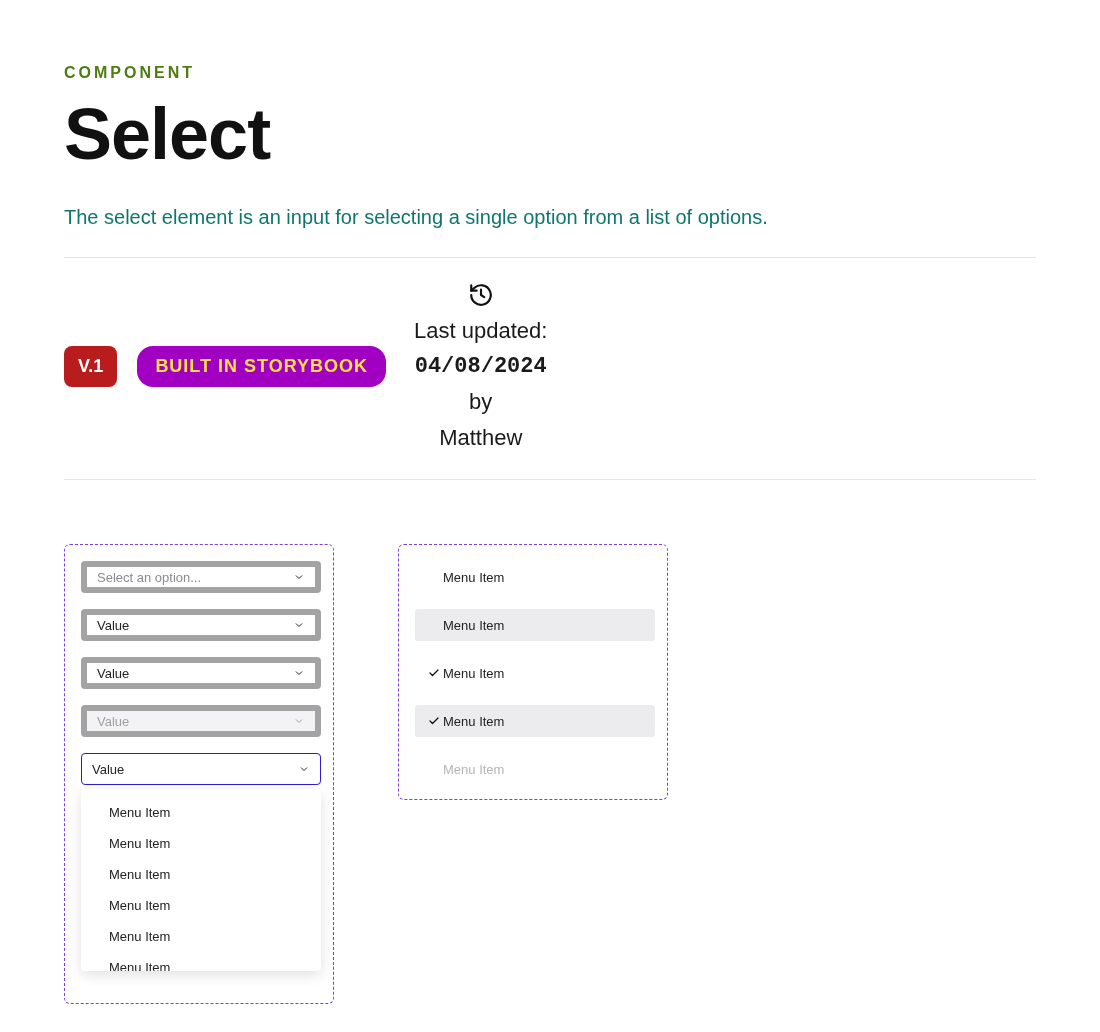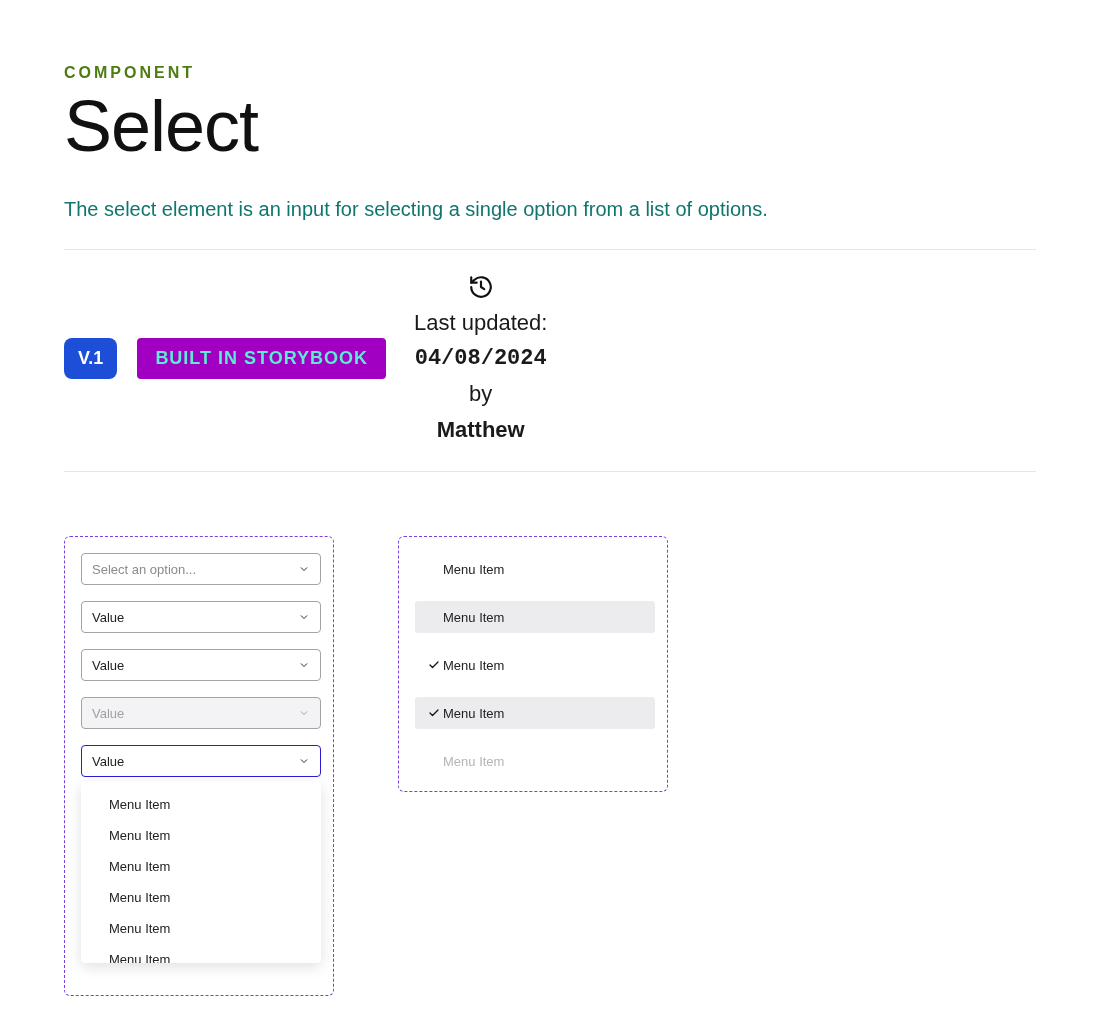--- a/index.html
+++ b/index.html
@@ -15,23 +15,23 @@
     padding: 64px 64px 0 64px;
   }
   .eyebrow {
     color: #4d7c0f;
     font-weight: 700;
     letter-spacing: 3px;
     font-size: 16px;
   }
   .title {
     font-size: 72px;
-    font-weight: 400;
+    font-weight: 700;
     letter-spacing: -1px;
-    margin-top: 8px;
+    margin-top: 16px;
     line-height: 1;
     color: #111;
   }
   .subtitle {
     font-size: 20px;
     color: #0f766e;
     margin-top: 36px;
     font-weight: 400;
   }
   .hr {
@@ -39,68 +39,68 @@
     border-top: 1px solid #e6e6e6;
     margin-top: 28px;
   }
   .meta-row {
     display: flex;
     align-items: center;
     gap: 20px;
     margin-top: 24px;
   }
   .badge-version {
-    background: #1d4ed8;
+    background: #b91c1c;
     color: #fff;
     font-weight: 700;
     font-size: 18px;
     padding: 10px 14px;
     border-radius: 8px;
   }
   .badge-storybook {
     background: #a100c2;
-    color: #5eead4;
+    color: #fde047;
     font-weight: 700;
     font-size: 18px;
     letter-spacing: 1px;
     padding: 10px 18px;
-    border-radius: 4px;
+    border-radius: 16px;
   }
   .meta-text {
     display: flex;
     align-items: center;
     gap: 10px;
     font-size: 22px;
     color: #1a1a1a;
     margin-left: 8px;
     flex-direction: column;
   }
   .meta-text .label { color: #1a1a1a; }
   .meta-text .date { font-weight: 700; font-family: Liberation Mono, monospace; }
   .meta-text .by { }
-  .meta-text .author { font-weight: 700; }
+  .meta-text .author { font-weight: 400; }
   .history-icon { width: 26px; height: 26px; }
 
   .canvas {
     display: flex;
     gap: 64px;
     margin-top: 64px;
   }
   .dashed-box {
     border: 1px dashed #7a3fe0;
     border-radius: 6px;
     padding: 16px;
   }
   .left-box { width: 270px; position: relative; height: 460px; }
   .right-box { width: 270px; height: 256px; }
 
   .select {
     width: 240px;
     height: 32px;
-    border: 1px solid #a3a3a3;
+    border: 6px solid #a3a3a3;
     border-radius: 4px;
     background: #fff;
     display: flex;
     align-items: center;
     justify-content: space-between;
     padding: 0 10px;
     font-size: 13px;
     color: #222;
     margin-bottom: 16px;
   }

